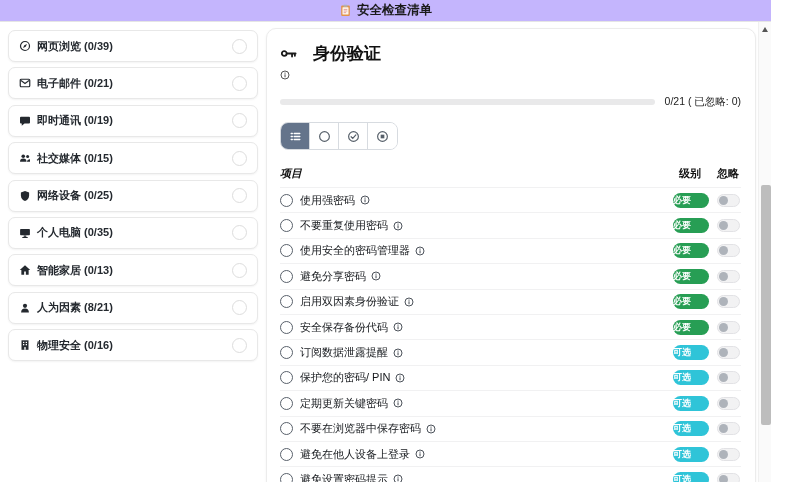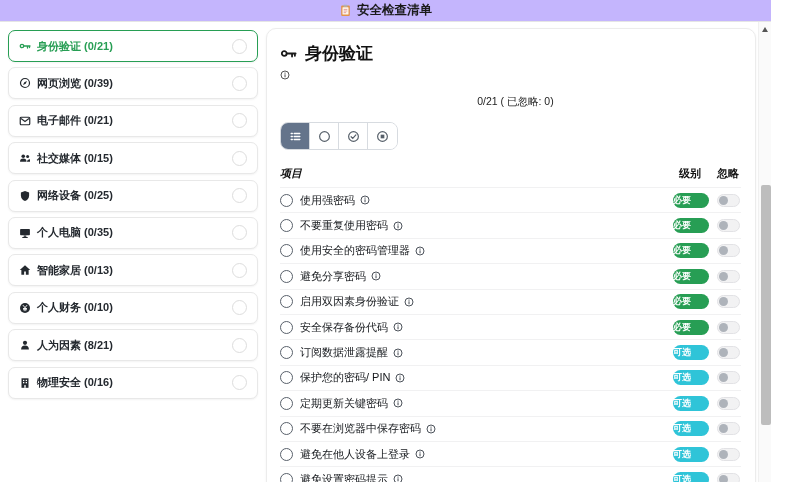--- a/index.html
+++ b/index.html
@@ -23,28 +23,28 @@
   .side-item.selected { border:1.5px solid #279e54; color:#279e54; }
   .s-icon { width:12px; height:12px; margin-right:6px; flex:none; }
   .s-label { font-size:11px; font-weight:600; white-space:nowrap; }
   .s-radio { margin-left:auto; width:15px; height:15px; flex:none;
     border:1.5px solid #ddd; border-radius:50%; }
 
   
   .main-panel { position:absolute; left:266px; top:28px; width:490px; height:470px;
     background:#fff; border:1px solid #ececec; border-radius:10px;
     box-shadow:0 1px 3px rgba(0,0,0,.05); padding:13px 14px 0 13px; overflow:hidden; }
-  .m-title { display:flex; align-items:center; gap:8px;
+  .m-title { display:flex; align-items:center; gap:16px;
     font-size:17px; font-weight:700; color:#111; }
   .m-key { width:17px; height:17px; color:#1b1b1b; flex:none; }
   .m-sub { margin-top:5px; font-size:10.5px; color:#333;
     display:flex; align-items:center; gap:4px; }
   .info-svg { width:10px; height:10px; color:#444; flex:none; }
 
-  .progress-row { margin-top:15px; display:flex; align-items:center;flex-direction:column; }
+  .progress-row { margin-top:15px; display:flex; align-items:center; }
   .progress-track { flex:1; height:6px; background:#e9e9ea; border-radius:3px; overflow:hidden; }
   .progress-fill { height:100%; background:#279e54; }
   .progress-label { margin-left:10px; font-size:10.5px; color:#222; white-space:nowrap; }
 
   .filter-group { margin-top:13px; display:inline-flex;
     border:1px solid #d7dbe0; border-radius:8px; overflow:hidden; }
   .f-btn { width:29px; height:26px; display:flex; align-items:center; justify-content:center;
     background:#fff; border:none; border-right:1px solid #d7dbe0; cursor:pointer; color:#57606a; }
   .f-btn:last-child { border-right:none; }
   .f-btn.selected { background:#64748b; color:#fff; }
@@ -167,43 +167,43 @@
 </svg>
 
 <div class="app-header">
   <svg class="hdr-icon">
       <use href="#sym-clipboard"></use>
     </svg>
   <span class="app-title">安全检查清单</span>
 </div>
 
 <div class="sidebar">
-    <div class="side-item selected">
-    <svg class="s-icon">
-        <use href="#sym-key" xlink:href="#sym-key"></use>
-      </svg>
-    <span class="s-label">身份验证 (0/21)</span>
-    <span class="s-radio"></span>
-  </div>
     <div class="side-item">
     <svg class="s-icon">
         <use href="#sym-compass" xlink:href="#sym-compass"></use>
       </svg>
     <span class="s-label">网页浏览 (0/39)</span>
     <span class="s-radio"></span>
   </div>
     <div class="side-item">
     <svg class="s-icon">
         <use href="#sym-mail" xlink:href="#sym-mail"></use>
       </svg>
     <span class="s-label">电子邮件 (0/21)</span>
     <span class="s-radio"></span>
   </div>
     <div class="side-item">
     <svg class="s-icon">
+        <use href="#sym-chat" xlink:href="#sym-chat"></use>
+      </svg>
+    <span class="s-label">即时通讯 (0/19)</span>
+    <span class="s-radio"></span>
+  </div>
+    <div class="side-item">
+    <svg class="s-icon">
         <use href="#sym-users" xlink:href="#sym-users"></use>
       </svg>
     <span class="s-label">社交媒体 (0/15)</span>
     <span class="s-radio"></span>
   </div>
     <div class="side-item">
     <svg class="s-icon">
         <use href="#sym-shield" xlink:href="#sym-shield"></use>
       </svg>
     <span class="s-label">网络设备 (0/25)</span>
@@ -214,27 +214,20 @@
         <use href="#sym-desktop" xlink:href="#sym-desktop"></use>
       </svg>
     <span class="s-label">个人电脑 (0/35)</span>
     <span class="s-radio"></span>
   </div>
     <div class="side-item">
     <svg class="s-icon">
         <use href="#sym-home" xlink:href="#sym-home"></use>
       </svg>
     <span class="s-label">智能家居 (0/13)</span>
-    <span class="s-radio"></span>
-  </div>
-    <div class="side-item">
-    <svg class="s-icon">
-        <use href="#sym-coins" xlink:href="#sym-coins"></use>
-      </svg>
-    <span class="s-label">个人财务 (0/10)</span>
     <span class="s-radio"></span>
   </div>
     <div class="side-item">
     <svg class="s-icon">
         <use href="#sym-person" xlink:href="#sym-person"></use>
       </svg>
     <span class="s-label">人为因素 (8/21)</span>
     <span class="s-radio"></span>
   </div>
     <div class="side-item">

